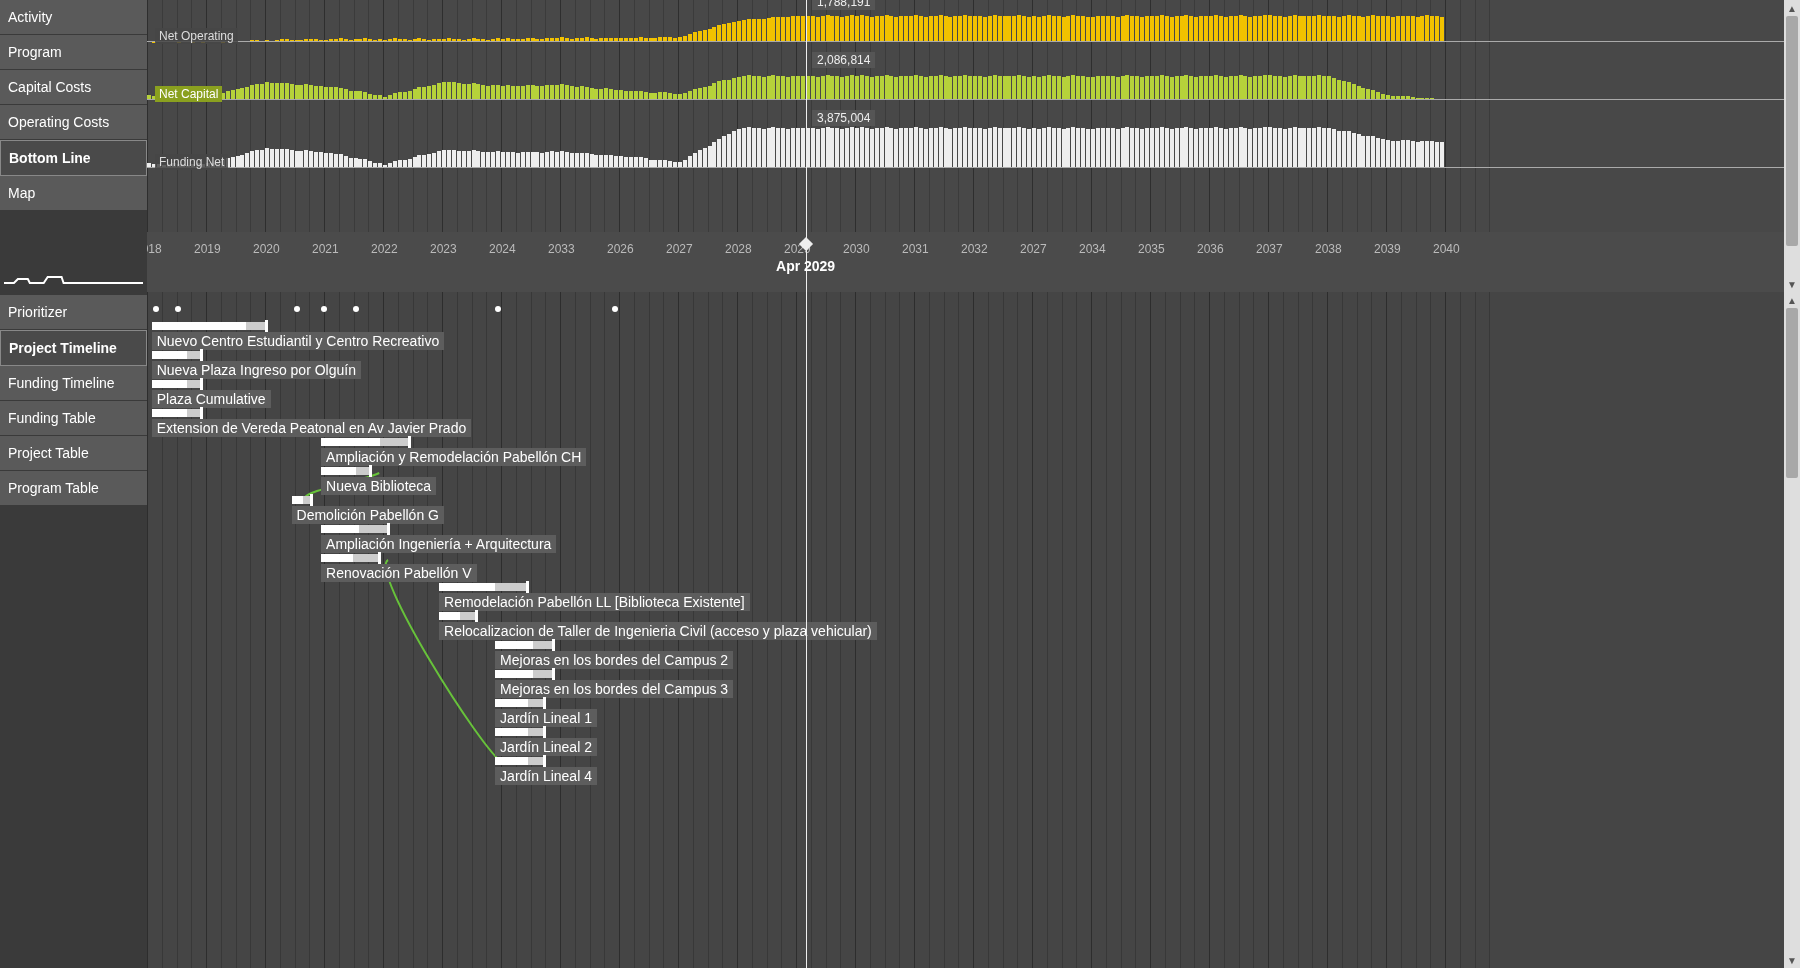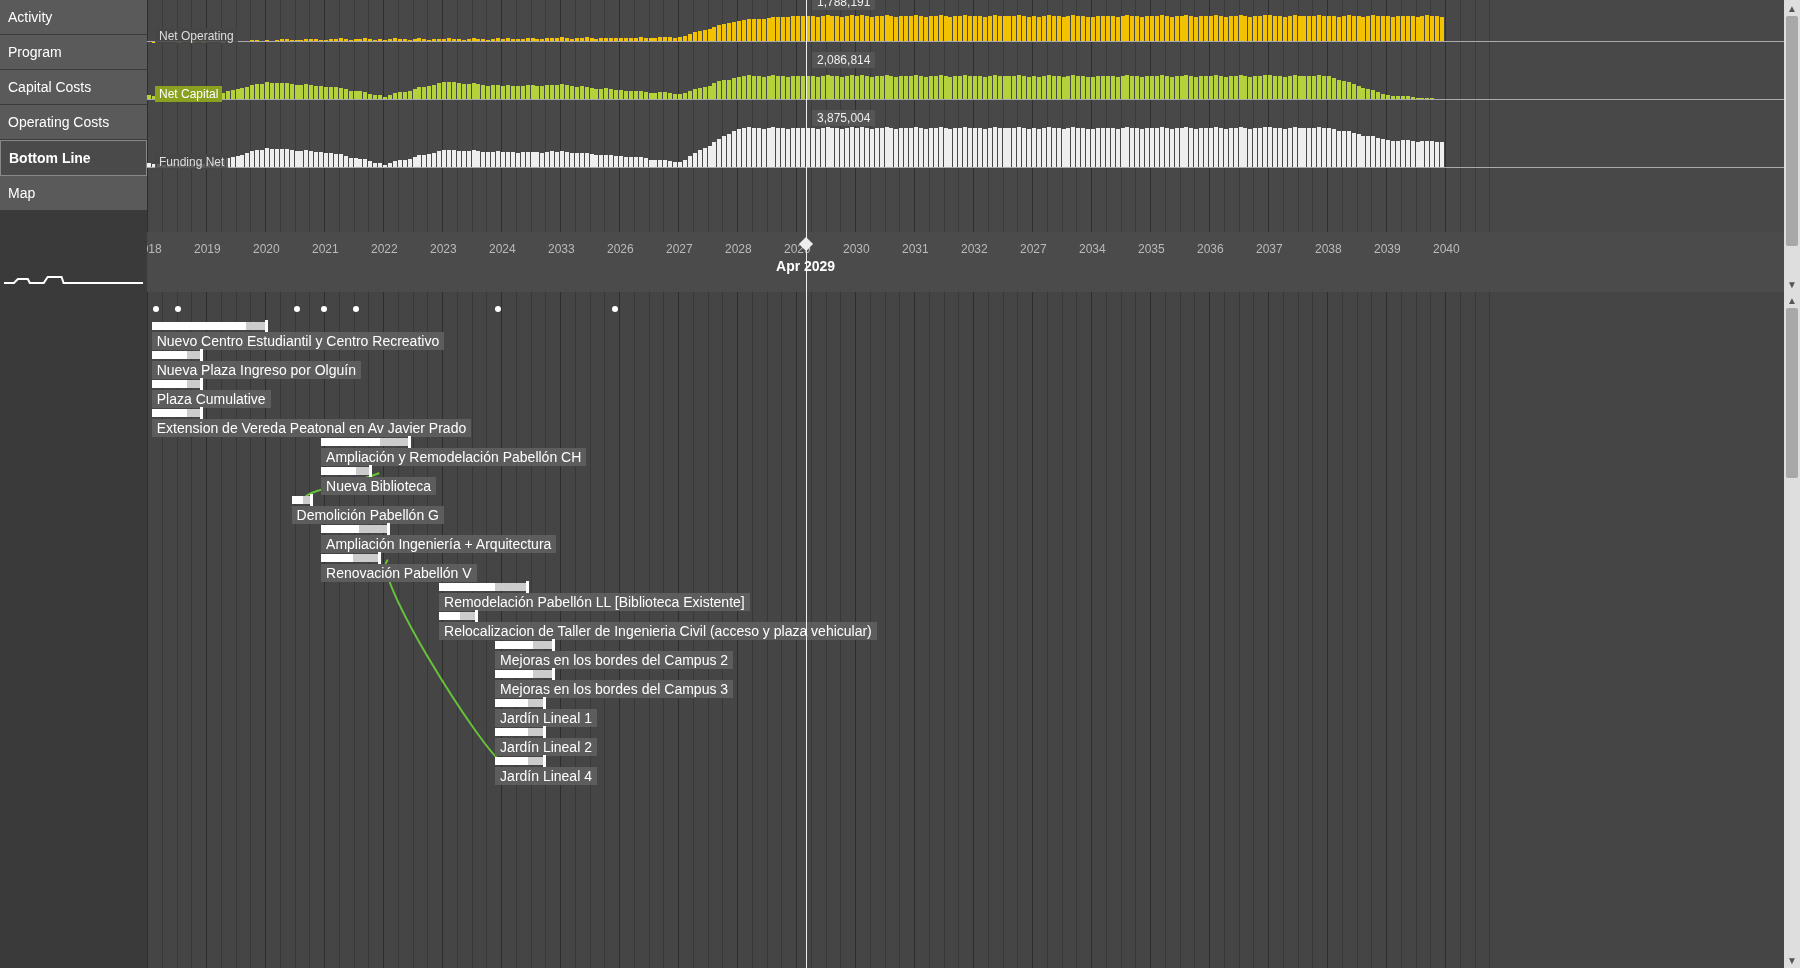--- a/index.html
+++ b/index.html
@@ -132,20 +132,28 @@
         <div class="side-item">Operating Costs</div>
         <div class="side-item selected">Bottom Line</div>
         <div class="side-item">Map</div>
       </div>
     <div class="side-gap"></div>
     <div class="mini-spark">
       <svg viewBox="0 0 140 28" preserveAspectRatio="none">
         <polyline points="0,24 10,24 14,20 24,20 26,24 40,24 44,18 58,18 60,24 100,24 140,24" fill="none" stroke="#fff" stroke-width="2"></polyline>
       </svg>
     </div>
+    <div id="side-lower">
+        <div class="side-item">Prioritizer</div>
+        <div class="side-item selected">Project Timeline</div>
+        <div class="side-item">Funding Timeline</div>
+        <div class="side-item">Funding Table</div>
+        <div class="side-item">Project Table</div>
+        <div class="side-item">Program Table</div>
+      </div>
   </div>
 
   <div class="main">
 
     <div class="chart-panel">
       <div id="chart-grid">
           <div class="vgrid major" style="left: 0px;"></div>
           <div class="vgrid" style="left: 14.75px;"></div>
           <div class="vgrid" style="left: 29.5px;"></div>
           <div class="vgrid" style="left: 44.25px;"></div>

